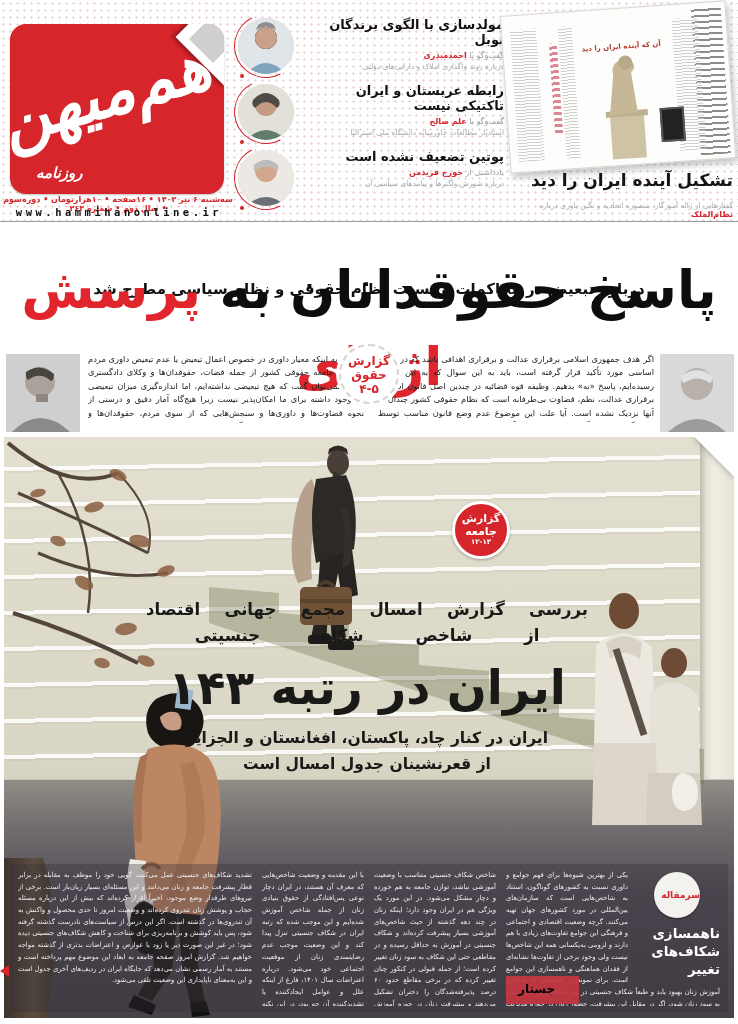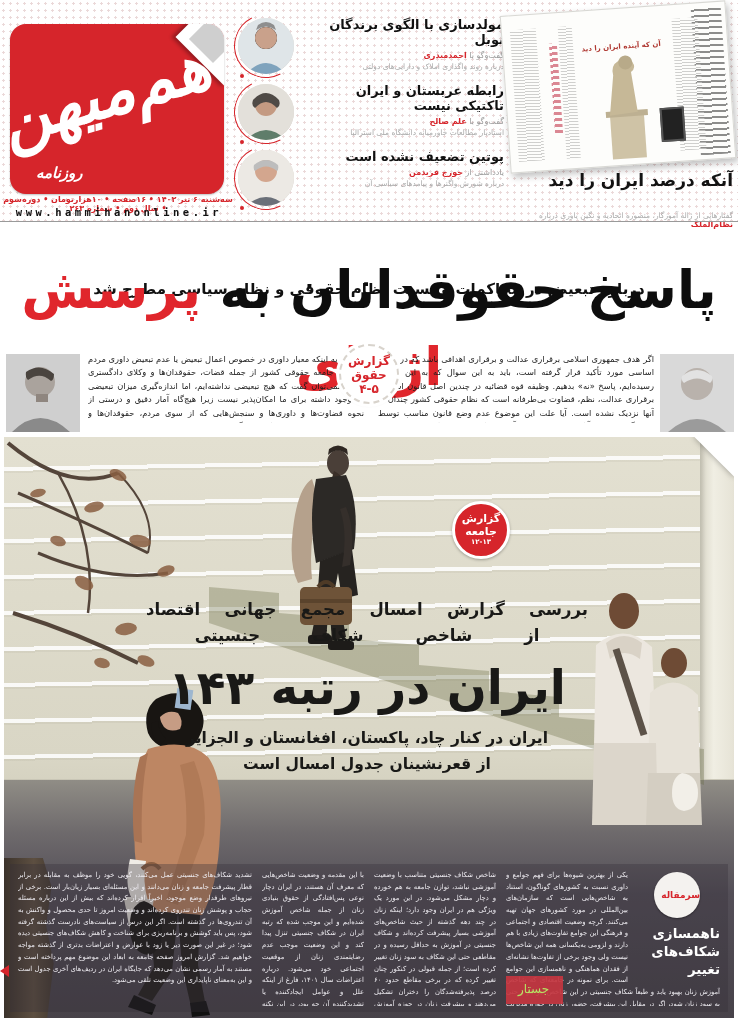--- a/index.html
+++ b/index.html
@@ -43,21 +43,21 @@
     border:1px solid #d8d8d4; transform:rotate(-4deg); box-shadow:2px 4px 7px rgba(0,0,0,.25); overflow:hidden; }
   .thumb-col { position:absolute; top:14px; width:26px; height:132px;
     background:repeating-linear-gradient(0deg,#c4c4c2 0 1px, transparent 1px 3px); opacity:.8; }
   .thumb-head { position:absolute; right:4px; top:4px; width:30px; height:148px; background:repeating-linear-gradient(0deg,#8d8d8b 0 2px, transparent 2px 6px); }
   .thumb-title { position:absolute; left:72px; top:34px; width:92px; text-align:center; color:#b03a33; font-size:7px; font-weight:bold; }
   .thumb-statue { position:absolute; left:84px; top:44px; }
   .thumb-book { position:absolute; left:152px; top:102px; width:24px; height:34px; background:#222; border:2px solid #555; }
   .thumb-red { position:absolute; left:46px; top:30px; width:8px; height:90px; background:repeating-linear-gradient(0deg,#c56 0 3px, transparent 3px 6px); opacity:.7; }
   .culture { position:absolute; left:505px; top:170px; width:228px; text-align:right; }
   .culture-title { font-size:17px; font-weight:bold; color:#131313; }
-  .culture-byline { font-size:7.5px; color:#a9a9a9; margin-top:21px; }
+  .culture-byline { font-size:7.5px; color:#a9a9a9; margin-top:11px; }
   .culture-byline b { color:#d6252b; font-size:8px; }
 
   
   .rule-top { position:absolute; top:221px; left:0; width:738px; height:1px; background:#9a9a9a; }
   .lead-kicker { position:absolute; top:232px; left:0; width:738px; text-align:center; font-size:15px; font-weight:bold; color:#111;margin-top:48px; }
   .lead-headline { position:absolute; top:252px; left:0; width:738px; text-align:center;
     font-size:53px; font-weight:900; color:#0d0d0d; letter-spacing:-1px; line-height:1.45; }
   .lead-headline .red { color:#e0262c; }
 
   
@@ -115,22 +115,22 @@
   .bcol { font-size:6.8px; line-height:1.72; color:#efedf2; text-align:justify; overflow:hidden; }
   .bcol.c0 { width:214px; position:relative; }  
   .bcol.c1 { width:122px; }
   .bcol.c2 { width:102px; }
   .bcol.c3 { flex:1; }
   .ed-side { float:right; width:86px; margin-left:6px; text-align:right; }
   .ed-badge { width:46px; height:46px; border-radius:50%; background:#f4f2ef; color:#d6252b; font-weight:bold; font-size:9px;
     line-height:46px; margin:2px auto 6px auto; box-shadow:0 1px 2px rgba(0,0,0,.4); }
   .ed-title { color:#fff; font-weight:bold; font-size:13.5px; line-height:1.35; }
   .ed-text { color:#efedf2; }
-  .ed-ribbon { position:absolute; left:-8px; bottom:2px; background:#c53640; color:#bef264; font-weight:normal; font-size:12px;
-    padding:3px 14px 4px 20px; letter-spacing:4px; opacity:.92; }
+  .ed-ribbon { position:absolute; left:-8px; bottom:2px; background:#c53640; color:#000000; font-weight:bold; font-size:12px;
+    padding:3px 24px 4px 20px; letter-spacing:4px; opacity:.92; }
 
   .left-arrow { position:absolute; left:0; top:965px; width:0; height:0;
     border-top:6px solid transparent; border-bottom:6px solid transparent; border-right:9px solid #d6252b; z-index:8; }
 </style>
 </head>
 <body>
 
 <div class="page">
 
   <div class="header">
@@ -214,21 +214,21 @@
           <rect x="18" y="62" width="34" height="44" fill="#cfc3a6"></rect>
           <rect x="14" y="58" width="42" height="6" fill="#bdb092"></rect>
           <path d="M30 8 q8 -8 14 2 q4 6 -2 10 l4 40 l-28 2 l6 -40 q-2 -10 6 -14 Z" fill="#c6b897"></path>
           <circle cx="37" cy="10" r="7" fill="#b8aa89"></circle>
         </svg>
       </div>
       <div class="thumb-book"></div>
     </div>
 
     <div class="culture">
-      <div class="culture-title">آنکه درصد ایران را دید</div>
+      <div class="culture-title">تشکیل آینده ایران را دید</div>
       <div class="culture-byline">
         <span>گفتارهایی از ژاله آموزگار، منصوره اتحادیه و نگین یاوری درباره</span>
         <b>نظام‌الملک</b>
       </div>
     </div>
   </div>
 
   <div class="rule-top"></div>
   <div class="lead-kicker">درباره تبعیض در محاکمات و نسبت نظام حقوقی و نظام سیاسی مطرح شد</div>
   <div class="lead-headline">

